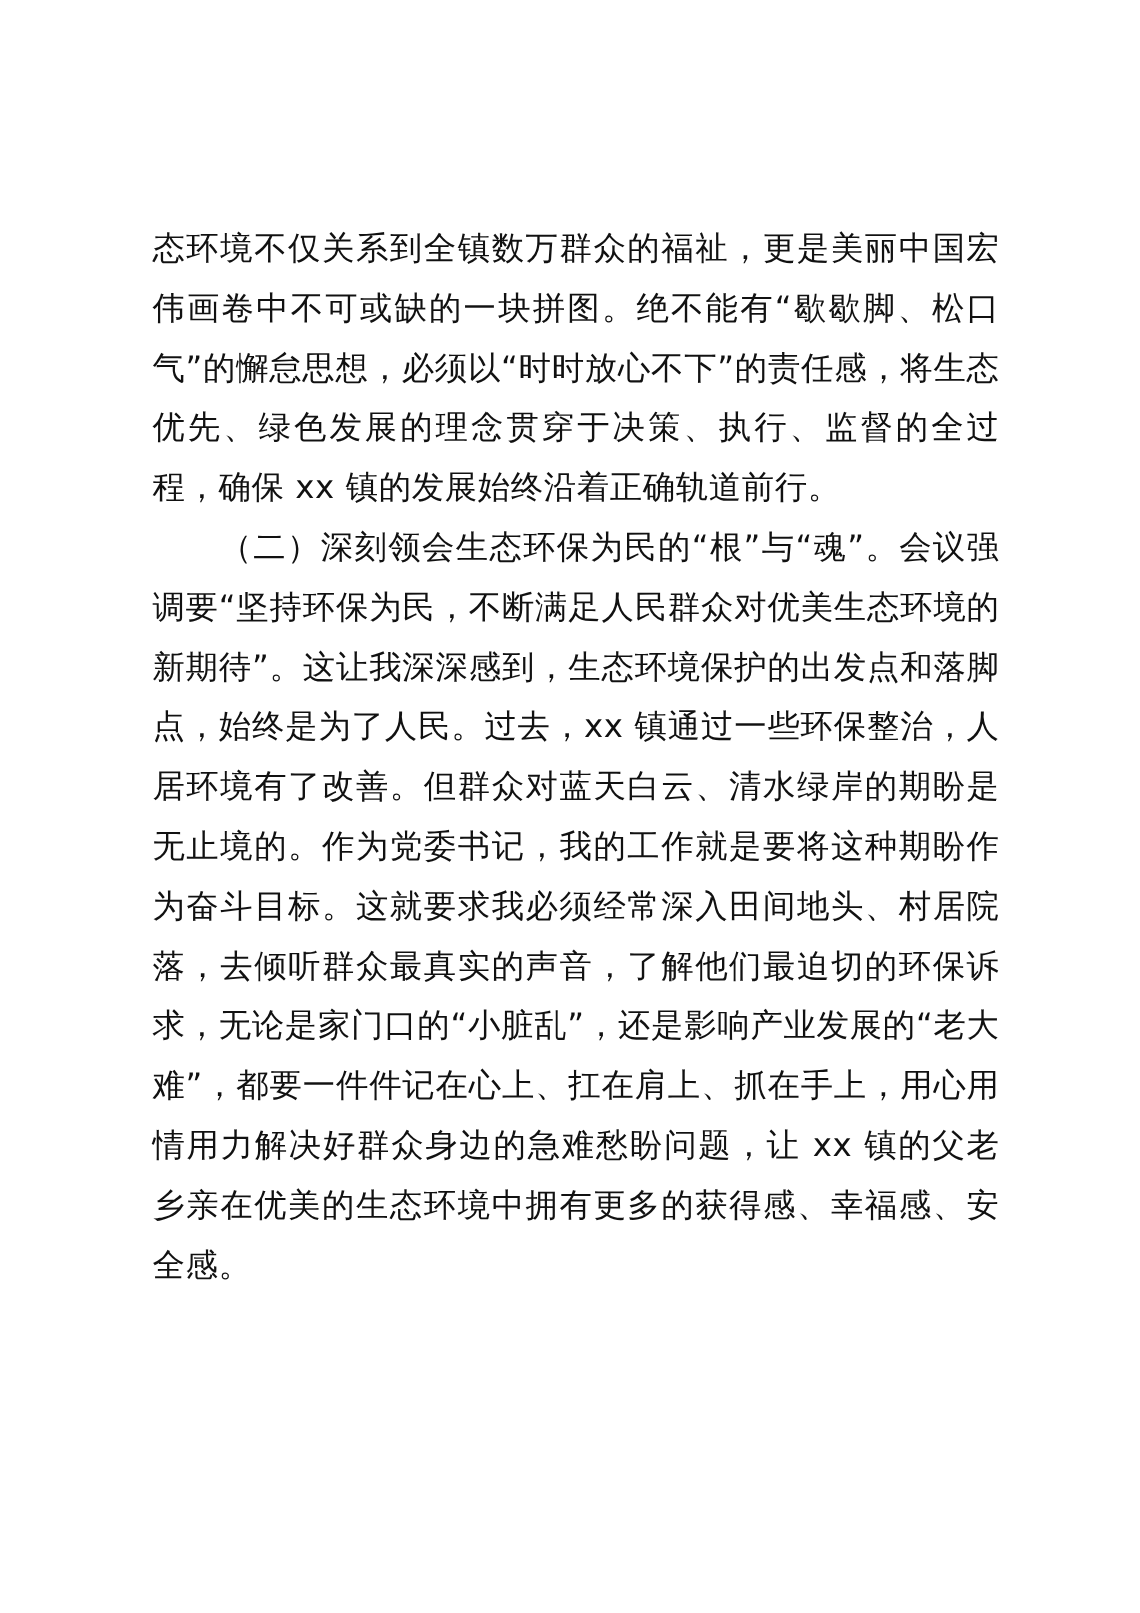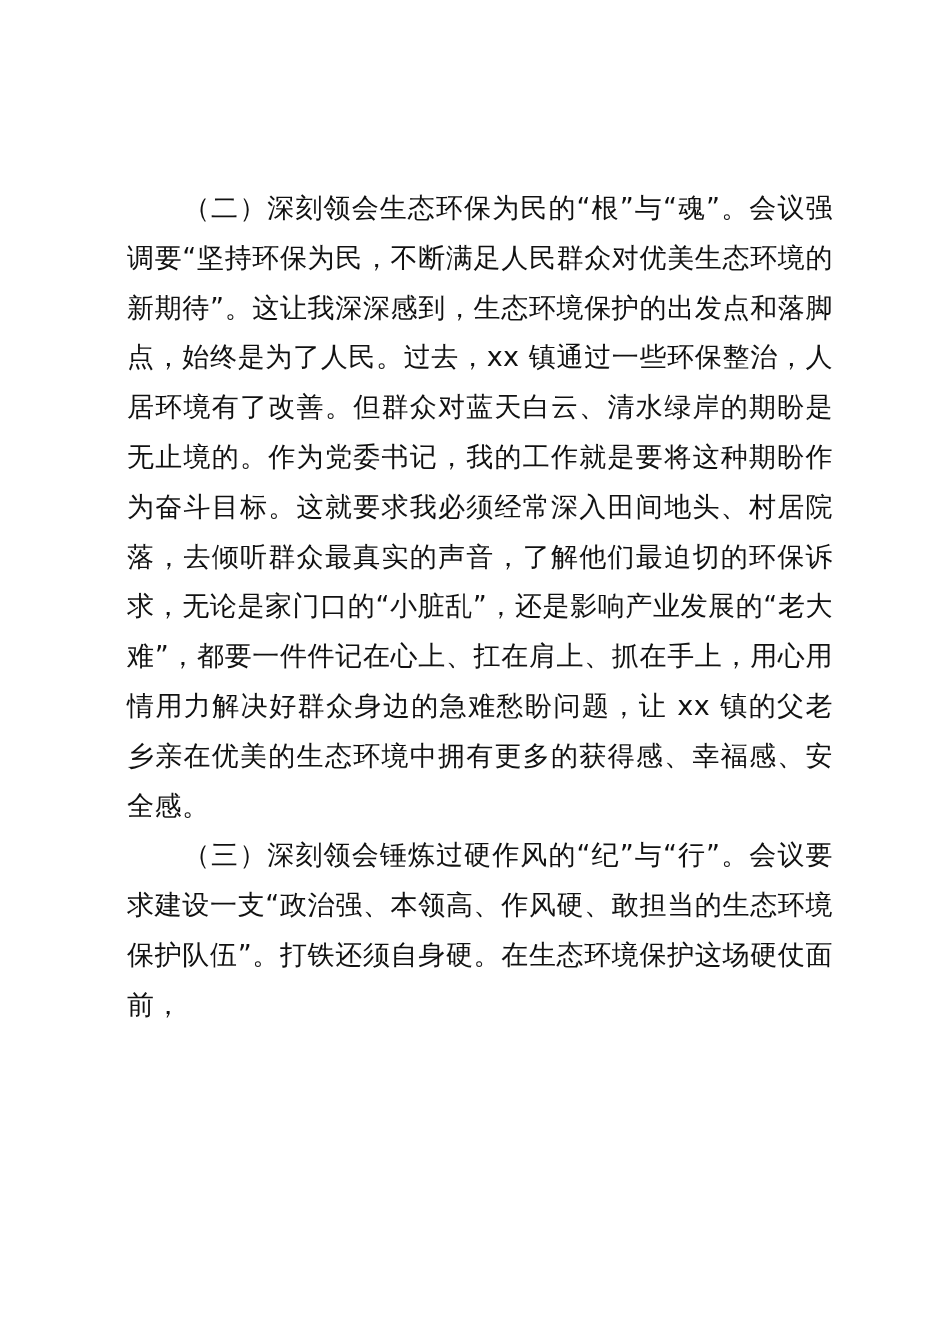--- a/index.html
+++ b/index.html
@@ -41,16 +41,16 @@
     }
     .para.indent {
       text-indent: 56px;
     }
   </style>
 </head>
 <body>
 
 <div class="page">
   <div class="content">
+    <p class="para">态环境不仅关系到全镇数万群众的福祉，更是美丽中国宏伟画卷中不可或缺的一块拼图。绝不能有“歇歇脚、松口气”的懈怠思想，必须以“时时放心不下”的责任感，将生态优先、绿色发展的理念贯穿于决策、执行、监督的全过程，确保 xx 镇的发展始终沿着正确轨道前行。</p>
     <p class="para indent">（二）深刻领会生态环保为民的“根”与“魂”。会议强调要“坚持环保为民，不断满足人民群众对优美生态环境的新期待”。这让我深深感到，生态环境保护的出发点和落脚点，始终是为了人民。过去，xx 镇通过一些环保整治，人居环境有了改善。但群众对蓝天白云、清水绿岸的期盼是无止境的。作为党委书记，我的工作就是要将这种期盼作为奋斗目标。这就要求我必须经常深入田间地头、村居院落，去倾听群众最真实的声音，了解他们最迫切的环保诉求，无论是家门口的“小脏乱”，还是影响产业发展的“老大难”，都要一件件记在心上、扛在肩上、抓在手上，用心用情用力解决好群众身边的急难愁盼问题，让 xx 镇的父老乡亲在优美的生态环境中拥有更多的获得感、幸福感、安全感。</p>
-    <p class="para indent">（三）深刻领会锤炼过硬作风的“纪”与“行”。会议要求建设一支“政治强、本领高、作风硬、敢担当的生态环境保护队伍”。打铁还须自身硬。在生态环境保护这场硬仗面前，</p>
   </div>
 </div>
 
 </body></html>

